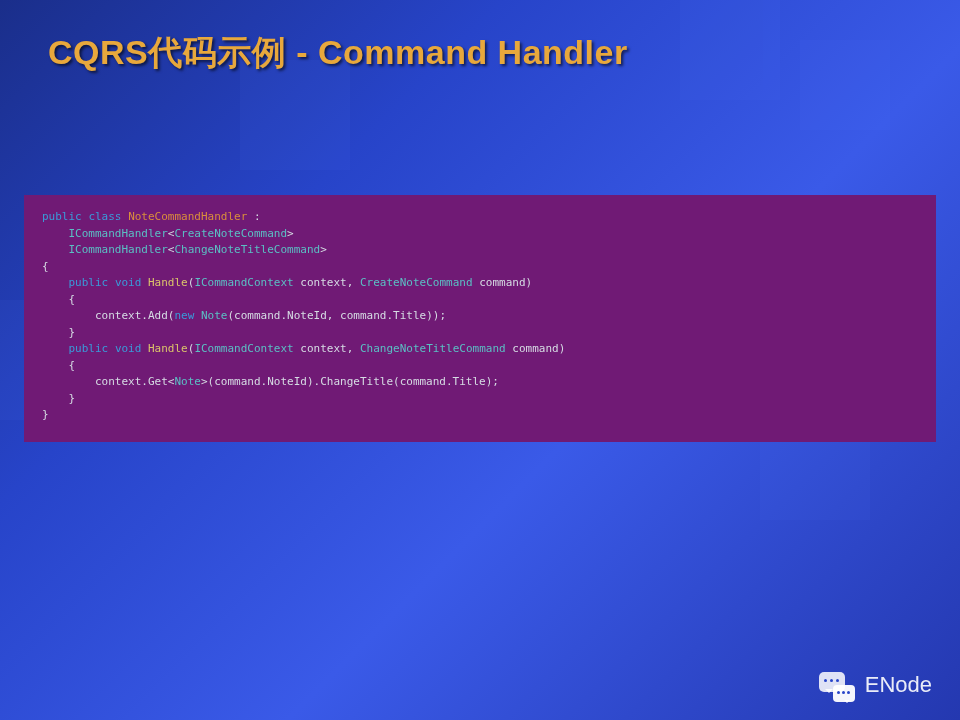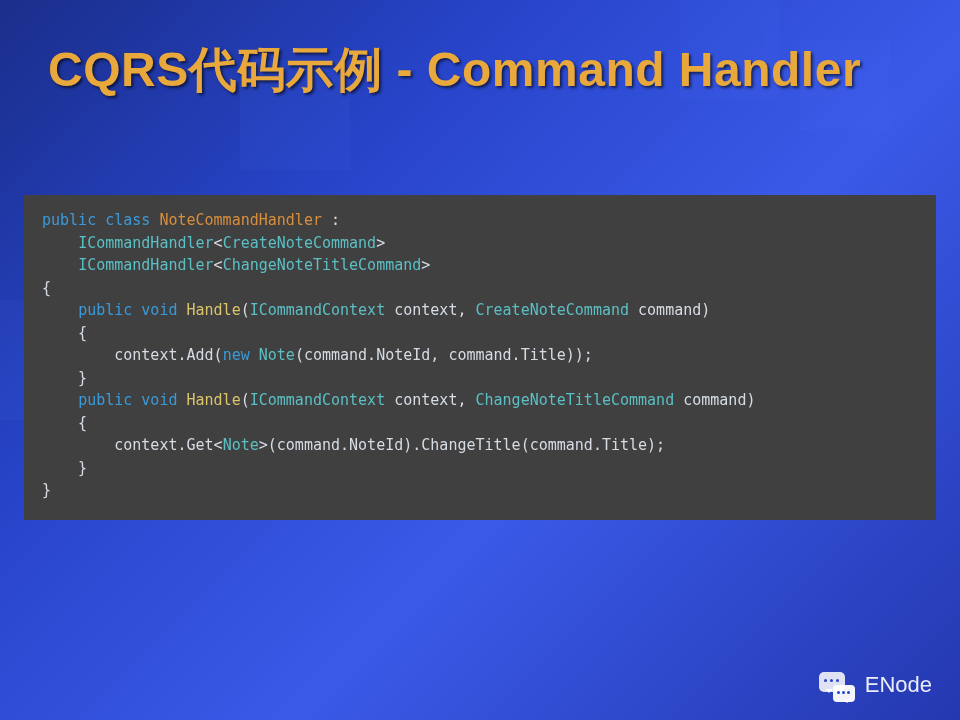--- a/index.html
+++ b/index.html
@@ -17,37 +17,37 @@
       opacity: 0.3;
     }
     .sq { position: absolute; background: rgba(80,120,255,0.25); }
     .sq1 { top: 60px; left: 240px; width: 110px; height: 110px; }
     .sq2 { top: 0px; right: 180px; width: 100px; height: 100px; }
     .sq3 { top: 40px; right: 70px; width: 90px; height: 90px; }
     .sq4 { bottom: 200px; right: 90px; width: 110px; height: 110px; }
     .sq5 { top: 300px; left: -40px; width: 120px; height: 120px; }
     .title {
       position: absolute;
-      top: 38px;
+      top: 30px;
       left: 48px;
-      font-size: 48px;
+      font-size: 34px;
       font-weight: bold;
       color: #e8a83c;
       text-shadow: 2px 2px 3px rgba(0,0,0,0.6);
       letter-spacing: 0.5px;
     }
     .code-block {
       position: absolute;
       top: 195px;
       left: 24px;
       right: 24px;
-      background: #404040;
+      background: #701a75;
       padding: 14px 18px 18px 18px;
       font-family: "Consolas", "Monaco", monospace;
-      font-size: 15px;
+      font-size: 11px;
       line-height: 1.5;
       color: #d6dce4;
       white-space: pre;
     }
     .kw { color: #3a9ad9; }
     .cls { color: #d98e3c; }
     .type { color: #5bbfc4; }
     .br { color: #d6dce4; }
     .mth { color: #dbc46a; }
     .txt { color: #d6dce4; }

